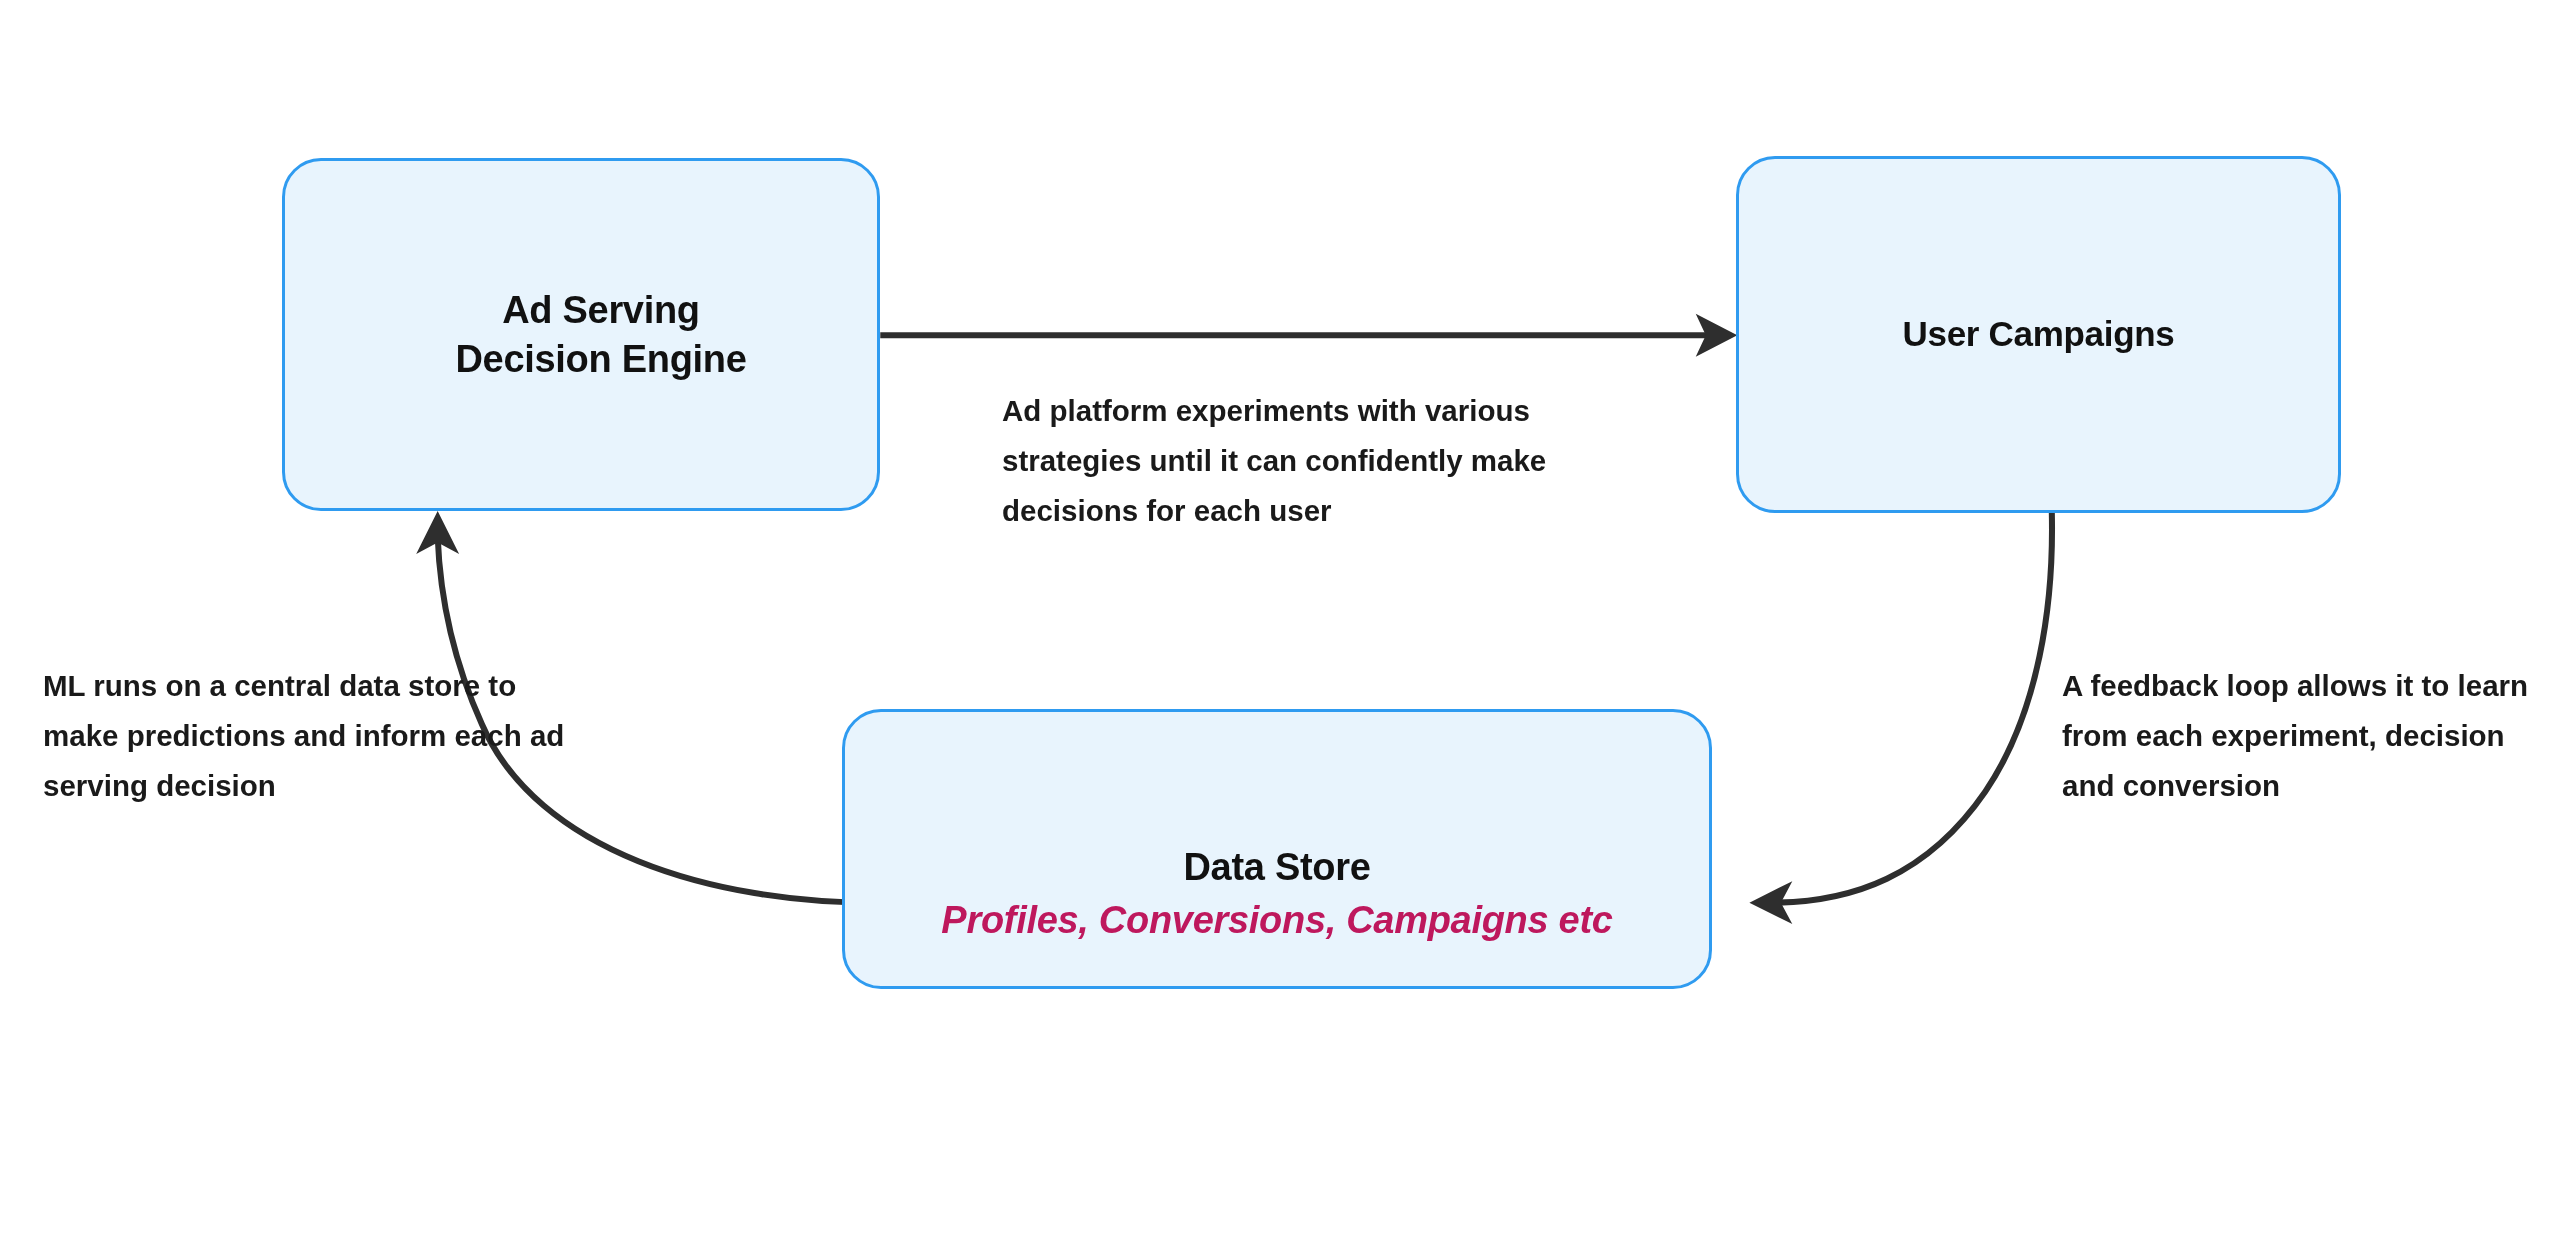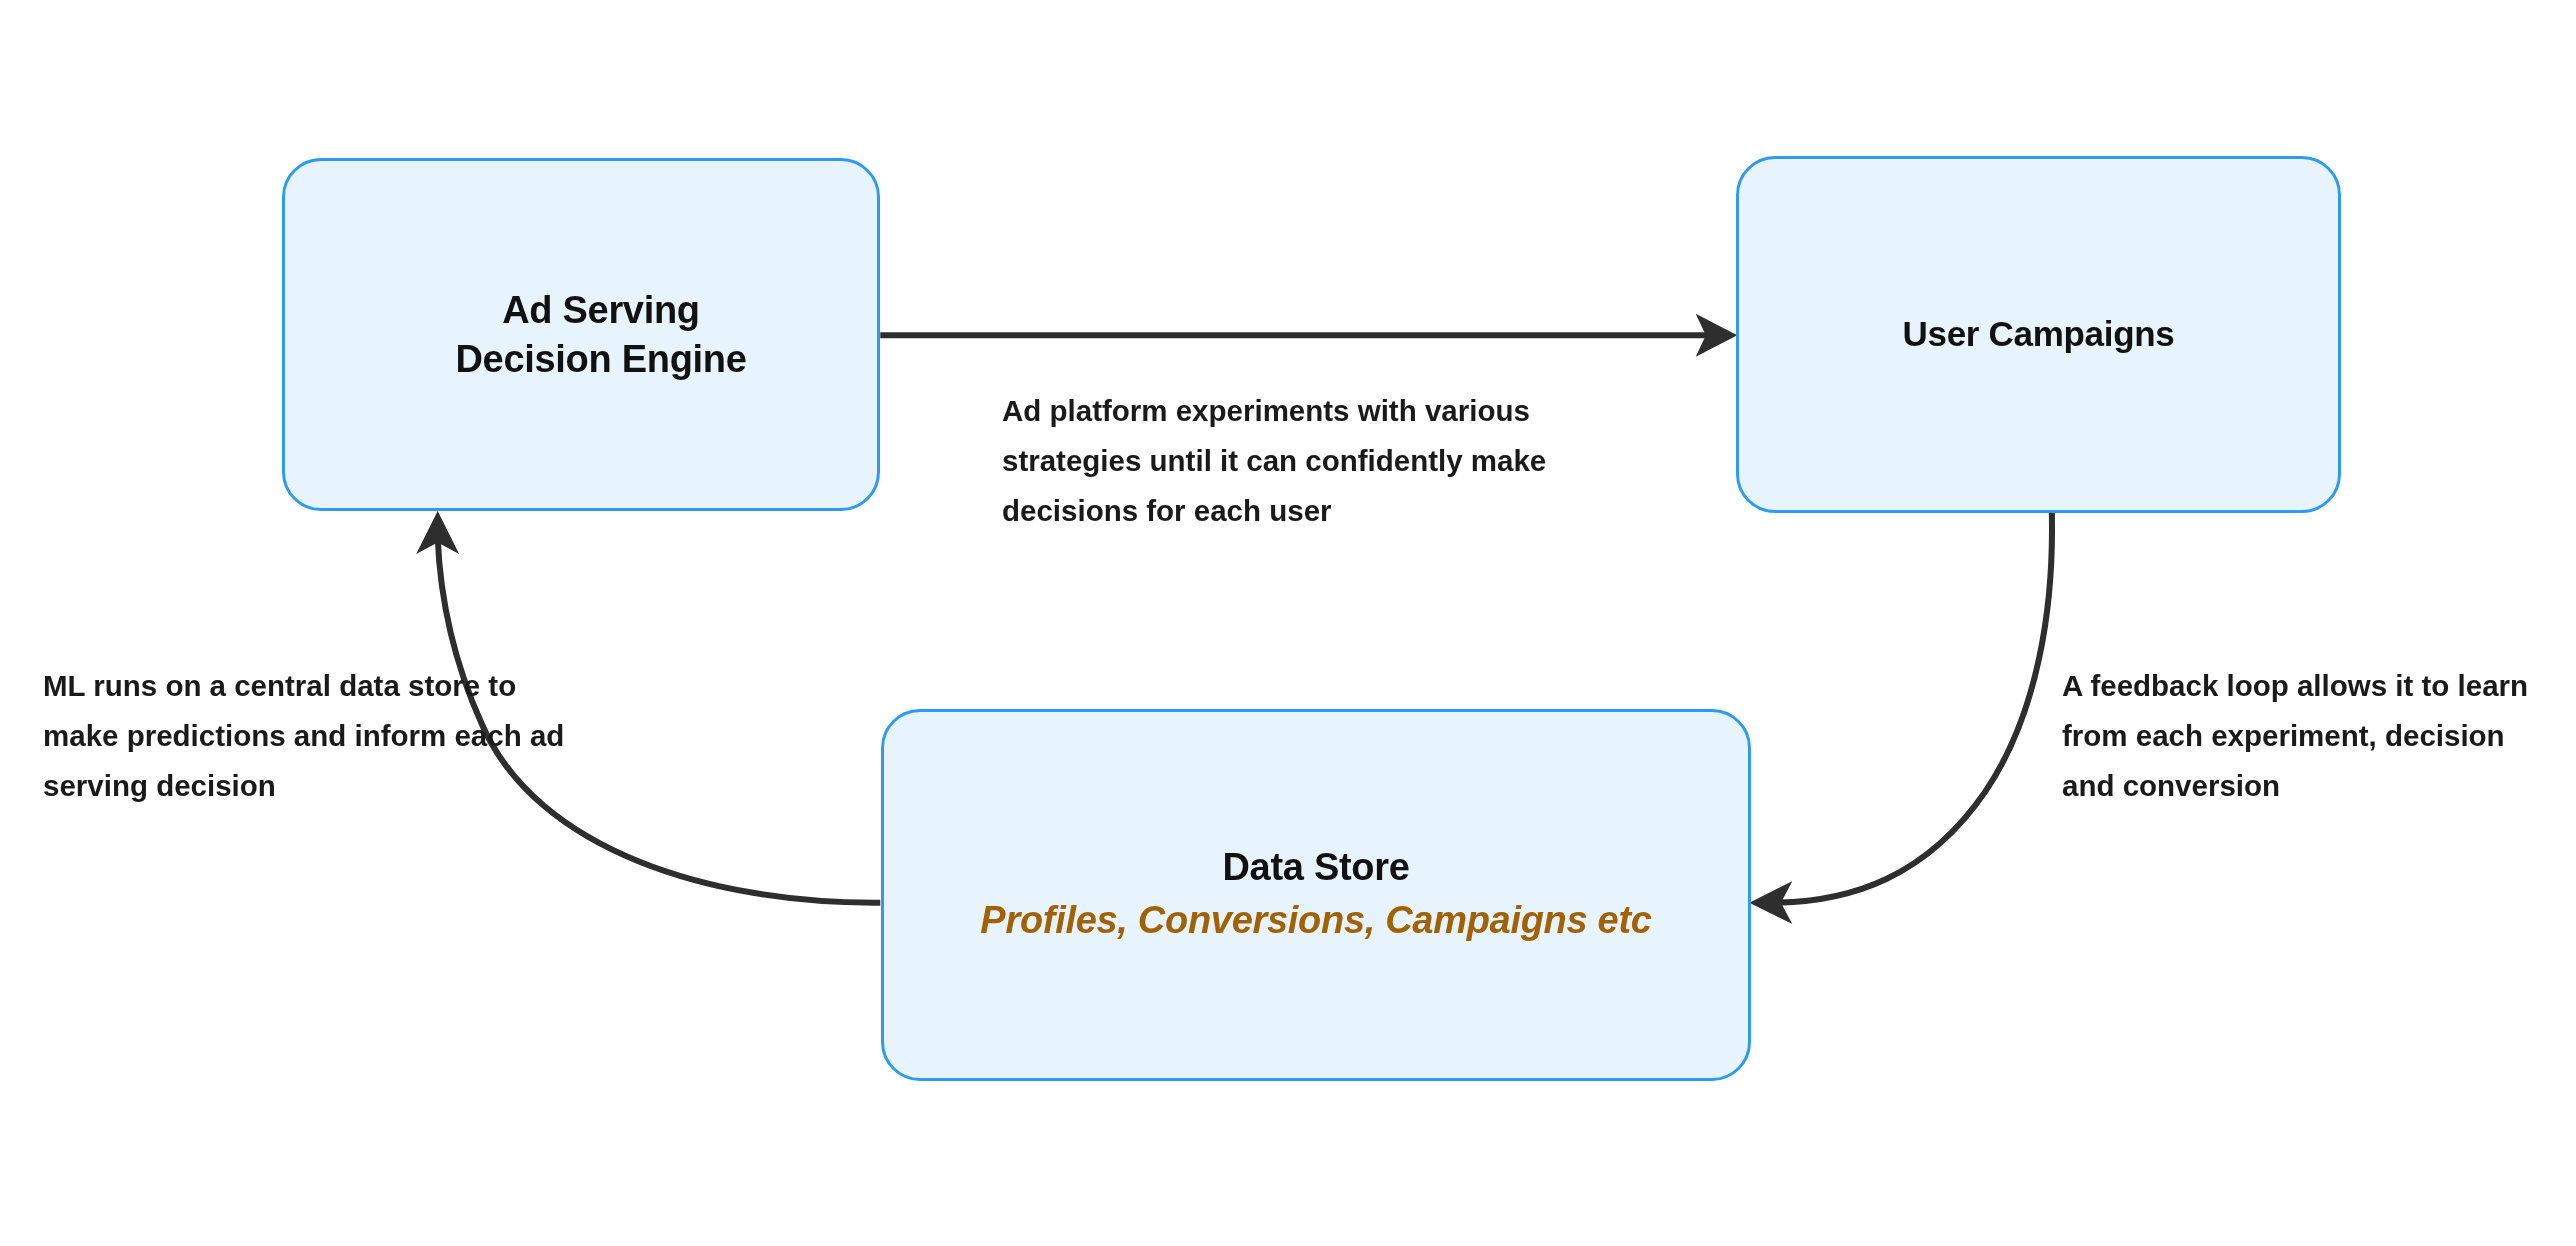--- a/index.html
+++ b/index.html
@@ -34,21 +34,21 @@
     font-weight: bold;
     color: #111111;
     text-align: center;
     letter-spacing: -0.3px;
     line-height: 1.28;
     white-space: pre-line;
   }
   .node-sub {
     font-weight: bold;
     font-style: italic;
-    color: #a16207;
+    color: #be185d;
     text-align: center;
     line-height: 1.28;
     letter-spacing: -0.3px;
   }
 
   #node-ad-serving {
     left: 282px;
     top: 158px;
     width: 598px;
     height: 353px;
@@ -57,24 +57,24 @@
 
   #node-user-experience {
     left: 1736px;
     top: 156px;
     width: 605px;
     height: 357px;
   }
   #node-user-experience .node-title { font-size: 35px; }
 
   #node-data-store {
-    left: 881px;
+    left: 842px;
     top: 709px;
     width: 870px;
-    height: 372px;
+    height: 280px;
     justify-content: flex-start;
     padding-top: 131px;
   }
   #node-data-store .node-title { font-size: 38px; }
   #node-data-store .node-sub { font-size: 38px; margin-top: 4px; }
 
   
   .edge-label {
     position: absolute;
     color: #1a1a1a;

